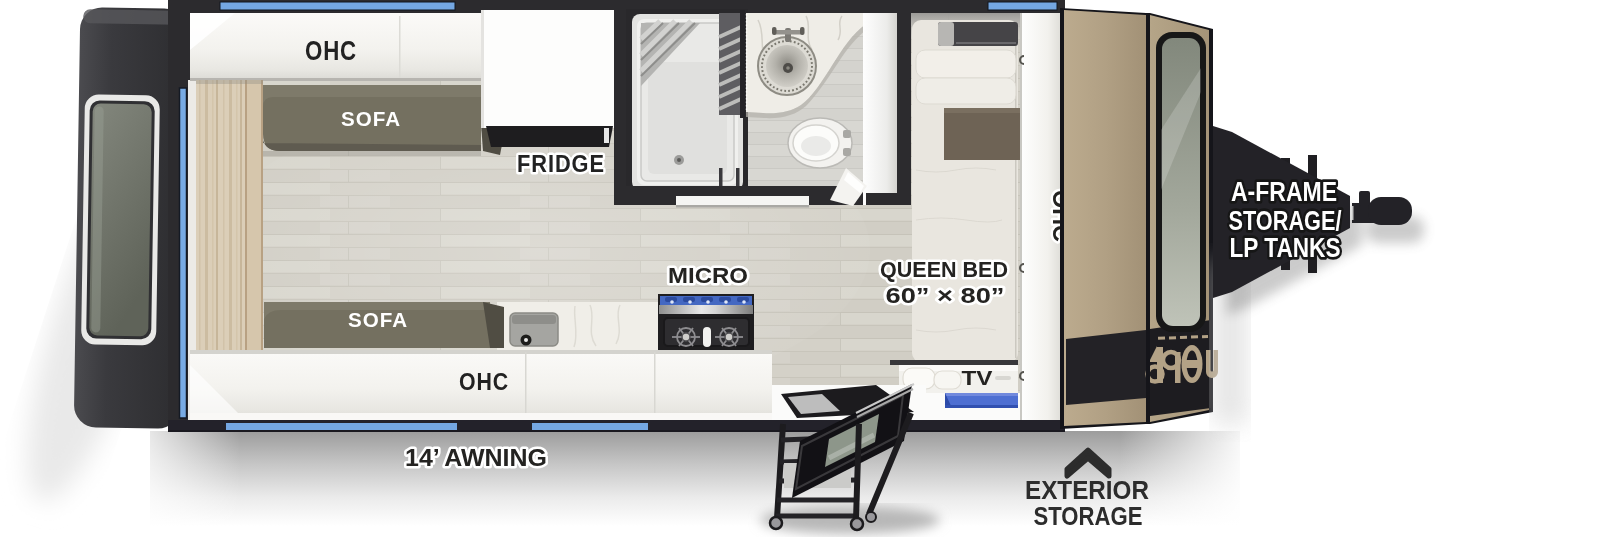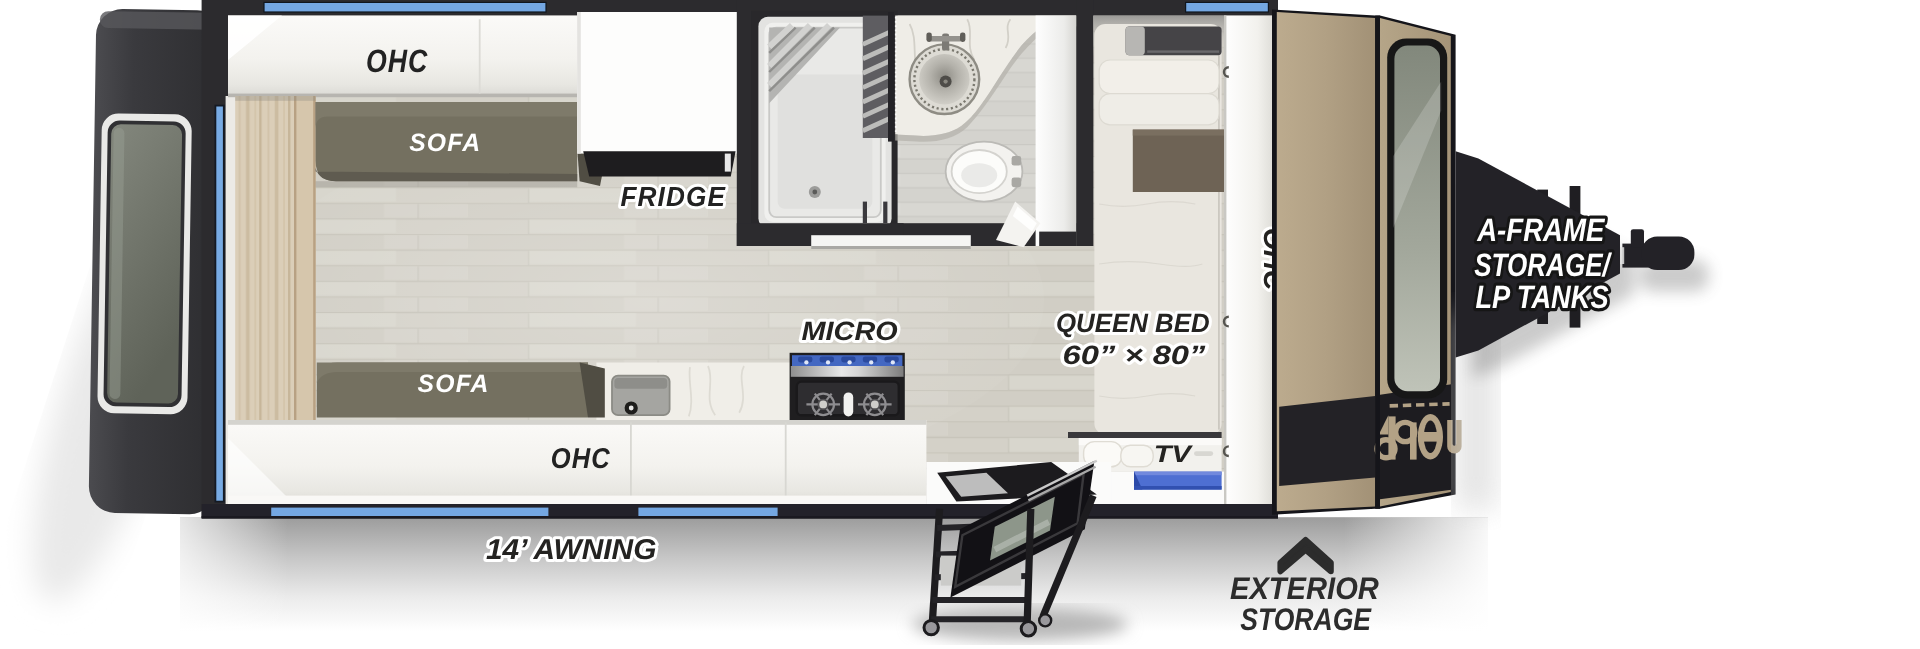--- a/index.html
+++ b/index.html
@@ -1,17 +1,17 @@
 <!DOCTYPE html>
 <html><head>
 <meta charset="utf-8">
 <style>
   html,body{margin:0;padding:0;background:#fff;}
   #stage{position:relative;width:1600px;height:541px;overflow:hidden;
-    font-family:"Liberation Sans", sans-serif;font-style:italic;}
+    font-family:"Liberation Sans", sans-serif;}
   svg{position:absolute;top:0;left:0;}
 </style>
 </head>
 <body>
 <div id="stage">
 <svg width="1600" height="541" viewBox="0 0 1600 541">
 <defs>
   <linearGradient id="groundG" x1="0" y1="0" x2="0" y2="1">
     <stop offset="0" stop-color="#9c9c9c"></stop>
     <stop offset="0.35" stop-color="#c6c6c6"></stop>

